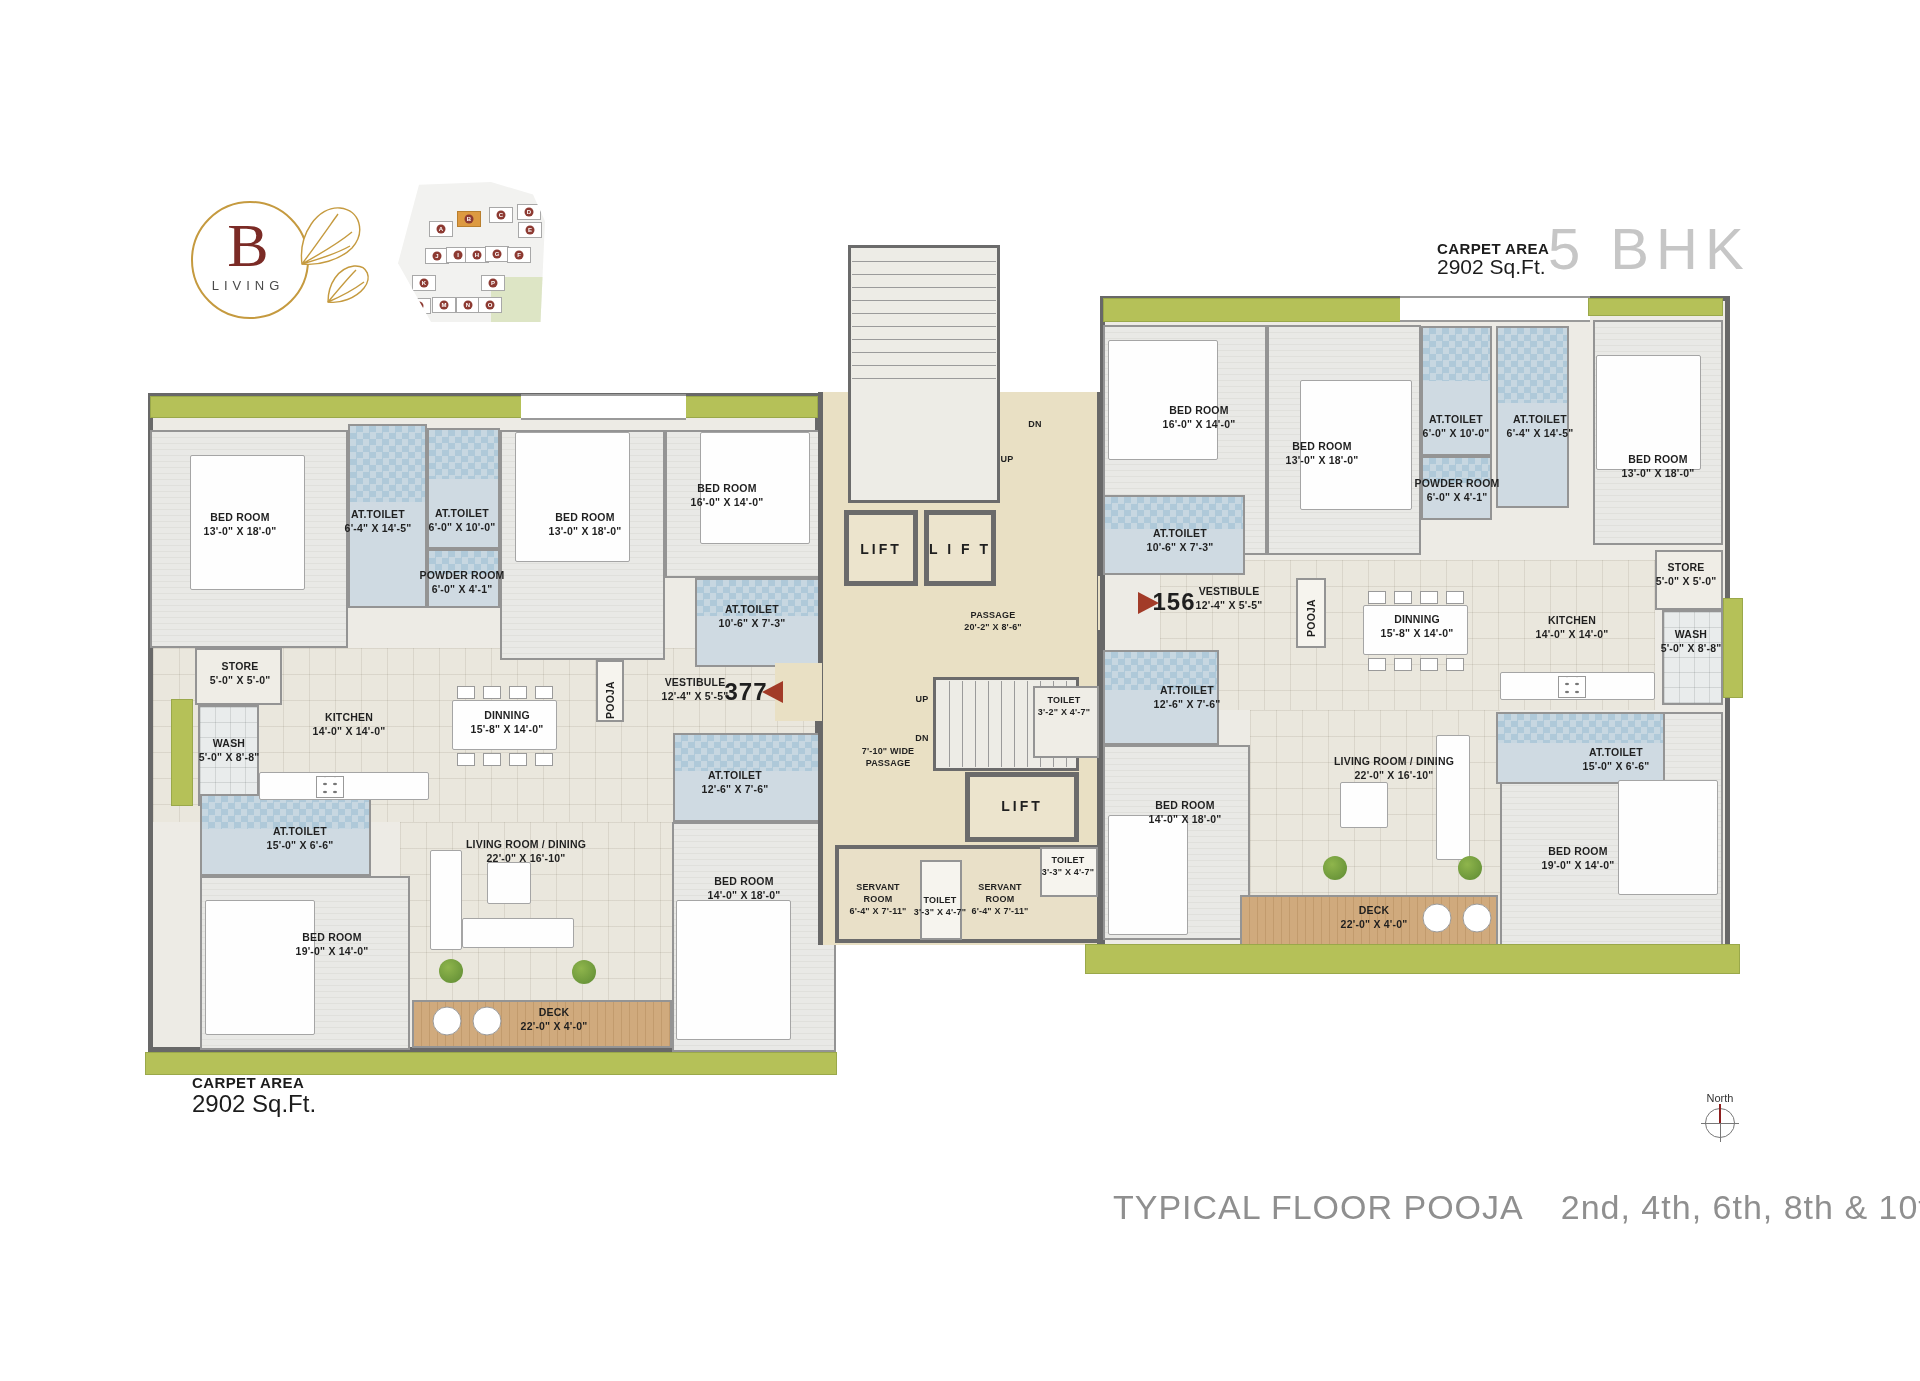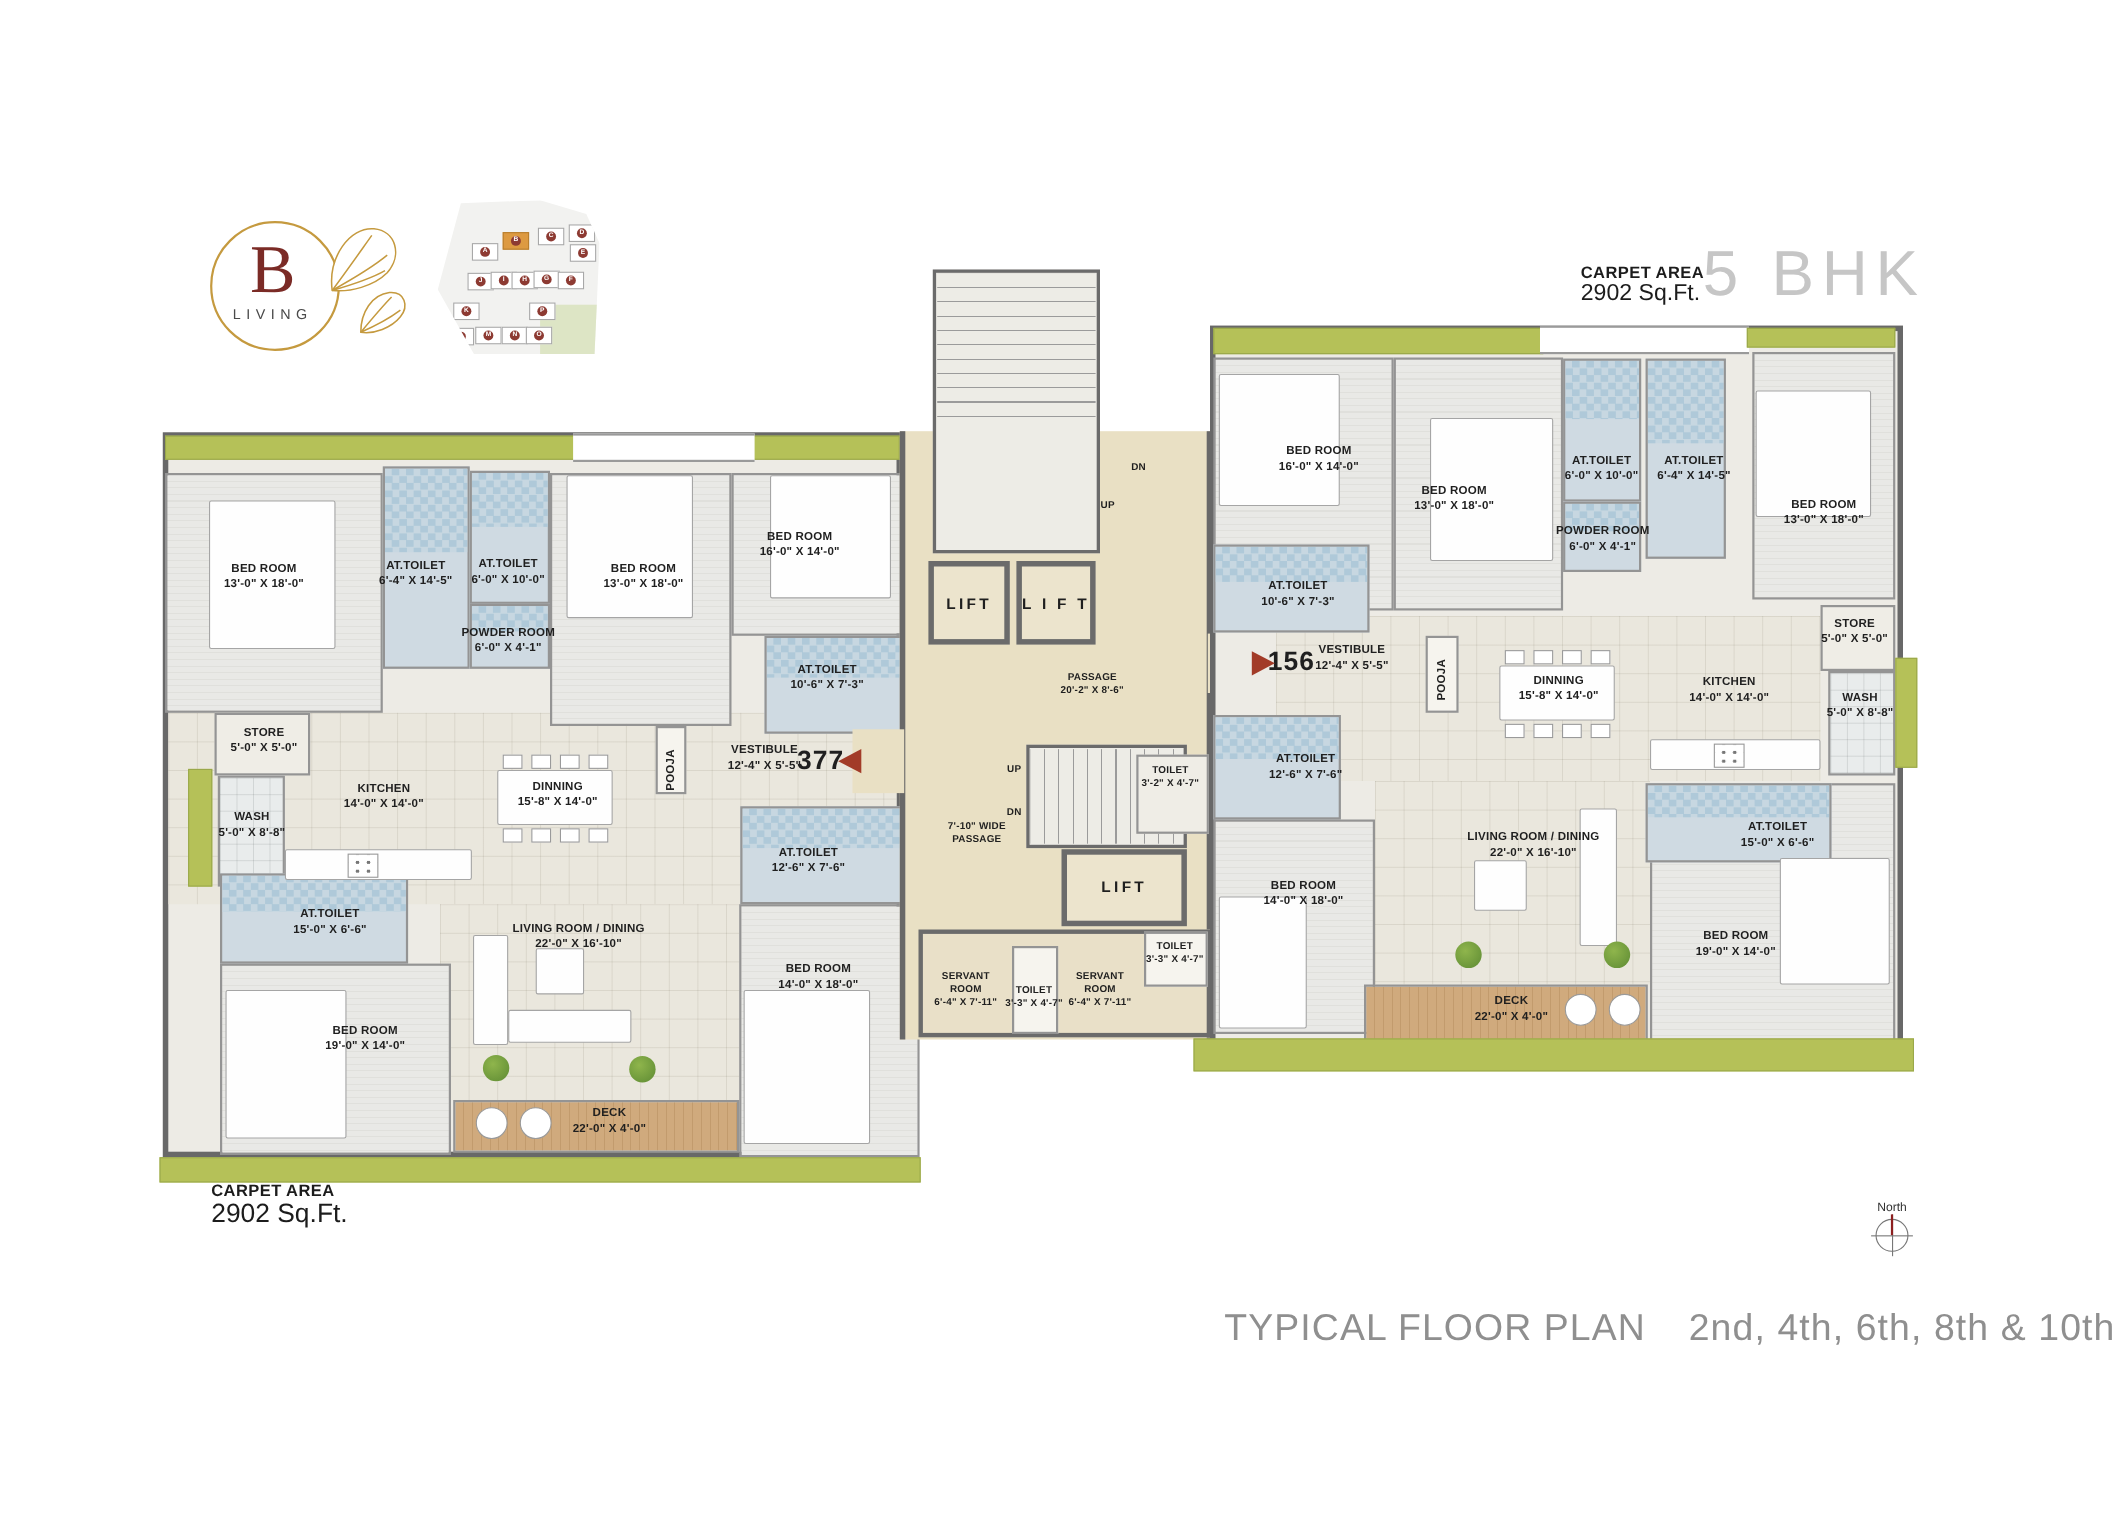--- a/index.html
+++ b/index.html
@@ -452,21 +452,21 @@
     </div>
     <div class="plan-label" style="left: 1374px; top: 917px;">
       <div>DECK</div>
       <div>22'-0" X 4'-0"</div>
     </div>
   </div>
 
 <div class="carpet-label" style="left:192px;top:1074px;">CARPET AREA</div>
 <div class="carpet-value" style="left:192px;top:1090px;font-size:24px;">2902 Sq.Ft.</div>
 <div class="plantitle" style="left:1113px;top:1188px;">
-  <span>TYPICAL FLOOR PLAN</span>
+  <span>TYPICAL FLOOR POOJA</span>
   <span style="display:inline-block;width:18px;"></span>
   <span>2nd, 4th, 6th, 8th &amp; 10th</span>
 </div>
 <div class="north-wrap">
   <div>North</div>
   <div class="north-circle">
     <div class="north-needle"></div>
   </div>
 </div>
 

